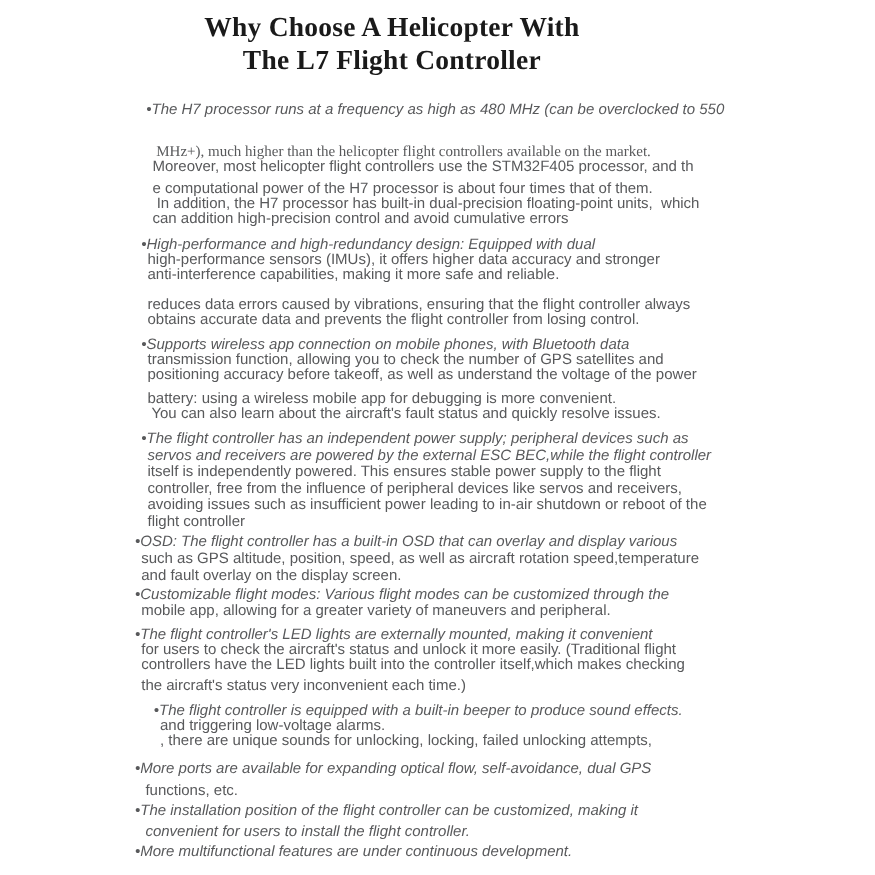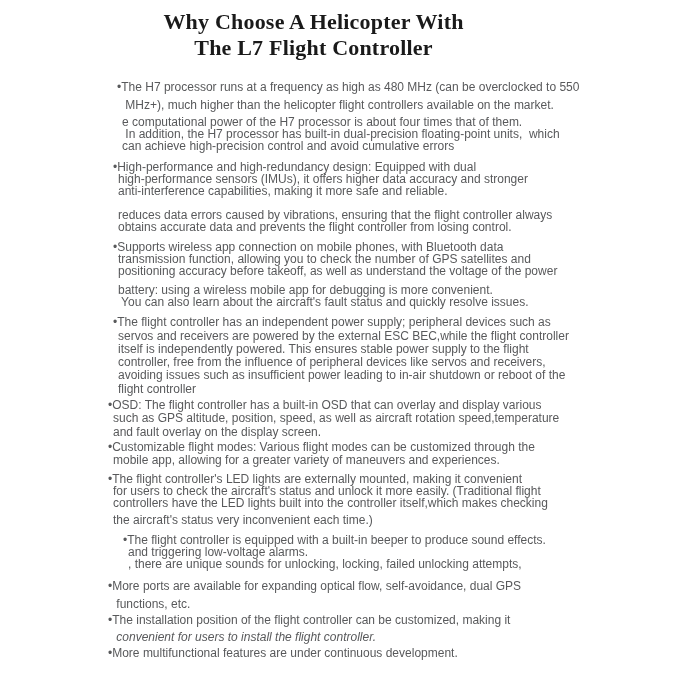--- a/index.html
+++ b/index.html
@@ -27,71 +27,72 @@
   .features {
     margin: 20px 0 0 108px;
     font-size: 12px;
     line-height: 12px;
     color: var(--body-color, #58595b);
   }
   .feature .line {
     white-space: pre;      
     padding-left: 5px;     
   }
-  .feature .line.first { padding-left: 0; }
+  .feature .line.first { padding-left: 0; font-style: italic; }
   .dot { }
 </style>
 </head>
 <body>
 
 <div class="page" style="--bg: #ffffff; --title-color: #1a1a1a; --body-color: #58595b;">
   <div class="title">
     <div class="title-line">Why Choose A Helicopter With</div>
     <div class="title-line">The L7 Flight Controller</div>
   </div>
   <div class="features">
       <div class="feature" style="margin-left: 9px;">
         <div class="line first"><span class="dot">•</span>The H7 processor runs at a frequency as high as 480 MHz (can be overclocked to 550</div>
-        <div class="line" style="margin-top: 6px;"> MHz+), much higher than the helicopter flight controllers available on the market.</div>
+        <div class="line" style="margin-top: 22px; font-family: Liberation Serif, serif;"> MHz+), much higher than the helicopter flight controllers available on the market.</div>
+        <div class="line">Moreover, most helicopter flight controllers use the STM32F405 processor, and th</div>
         <div class="line" style="margin-top: 5px;">e computational power of the H7 processor is about four times that of them.</div>
         <div class="line"> In addition, the H7 processor has built-in dual-precision floating-point units,  which</div>
-        <div class="line">can achieve high-precision control and avoid cumulative errors</div>
+        <div class="line">can addition high-precision control and avoid cumulative errors</div>
       </div>
       <div class="feature" style="margin-left: 5px; margin-top: 9px;">
         <div class="line first"><span class="dot">•</span>High-performance and high-redundancy design: Equipped with dual</div>
         <div class="line">high-performance sensors (IMUs), it offers higher data accuracy and stronger</div>
         <div class="line">anti-interference capabilities, making it more safe and reliable.</div>
       </div>
       <div class="feature" style="margin-left: 5px; margin-top: 12px;">
         <div class="line">reduces data errors caused by vibrations, ensuring that the flight controller always</div>
         <div class="line">obtains accurate data and prevents the flight controller from losing control.</div>
       </div>
       <div class="feature" style="margin-left: 5px; margin-top: 8px;">
         <div class="line first"><span class="dot">•</span>Supports wireless app connection on mobile phones, with Bluetooth data</div>
         <div class="line">transmission function, allowing you to check the number of GPS satellites and</div>
         <div class="line">positioning accuracy before takeoff, as well as understand the voltage of the power</div>
         <div class="line" style="margin-top: 7px;">battery: using a wireless mobile app for debugging is more convenient.</div>
         <div class="line"> You can also learn about the aircraft's fault status and quickly resolve issues.</div>
       </div>
       <div class="feature" style="margin-left: 5px; margin-top: 8px;">
         <div class="line first"><span class="dot">•</span>The flight controller has an independent power supply; peripheral devices such as</div>
-        <div class="line" style="margin-top: 2px;">servos and receivers are powered by the external ESC BEC,while the flight controller</div>
+        <div class="line" style="margin-top: 2px; font-style: italic;">servos and receivers are powered by the external ESC BEC,while the flight controller</div>
         <div class="line" style="margin-top: 1px;">itself is independently powered. This ensures stable power supply to the flight</div>
         <div class="line" style="margin-top: 1px;">controller, free from the influence of peripheral devices like servos and receivers,</div>
         <div class="line" style="margin-top: 1px;">avoiding issues such as insufficient power leading to in-air shutdown or reboot of the</div>
         <div class="line" style="margin-top: 2px;">flight controller</div>
       </div>
       <div class="feature" style="margin-left: 0px; margin-top: 4px;">
         <div class="line first"><span class="dot">•</span>OSD: The flight controller has a built-in OSD that can overlay and display various</div>
         <div class="line" style="margin-top: 1px;">such as GPS altitude, position, speed, as well as aircraft rotation speed,temperature</div>
         <div class="line" style="margin-top: 2px;">and fault overlay on the display screen.</div>
       </div>
       <div class="feature" style="margin-left: 0px; margin-top: 3px;">
         <div class="line first"><span class="dot">•</span>Customizable flight modes: Various flight modes can be customized through the</div>
-        <div class="line" style="margin-top: 1px;">mobile app, allowing for a greater variety of maneuvers and experiences.</div>
+        <div class="line" style="margin-top: 1px;">mobile app, allowing for a greater variety of maneuvers and peripheral.</div>
       </div>
       <div class="feature" style="margin-left: 0px; margin-top: 7px;">
         <div class="line first"><span class="dot">•</span>The flight controller's LED lights are externally mounted, making it convenient</div>
         <div class="line">for users to check the aircraft's status and unlock it more easily. (Traditional flight</div>
         <div class="line">controllers have the LED lights built into the controller itself,which makes checking</div>
         <div class="line" style="margin-top: 5px;">the aircraft's status very inconvenient each time.)</div>
       </div>
       <div class="feature" style="margin-left: 15px; margin-top: 8px;">
         <div class="line first"><span class="dot">•</span>The flight controller is equipped with a built-in beeper to produce sound effects.</div>
         <div class="line">and triggering low-voltage alarms.</div>

